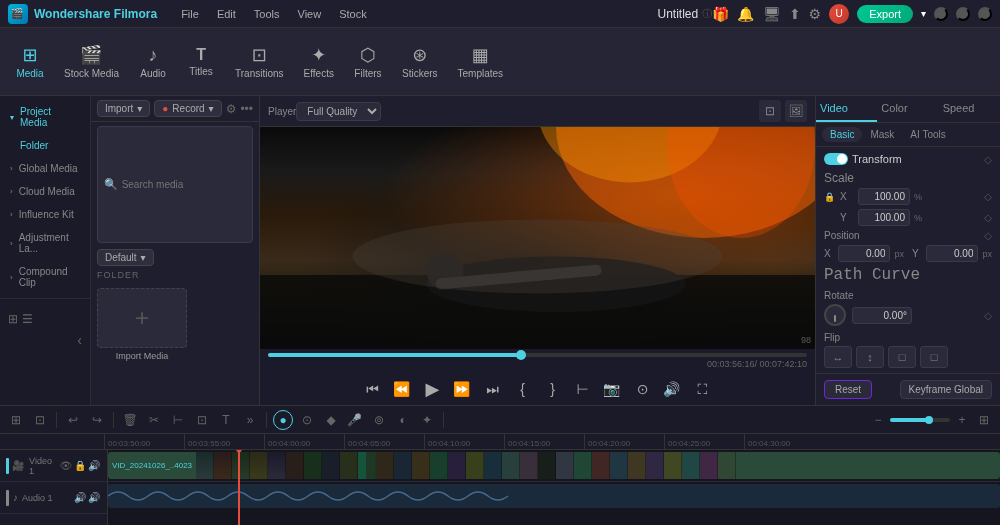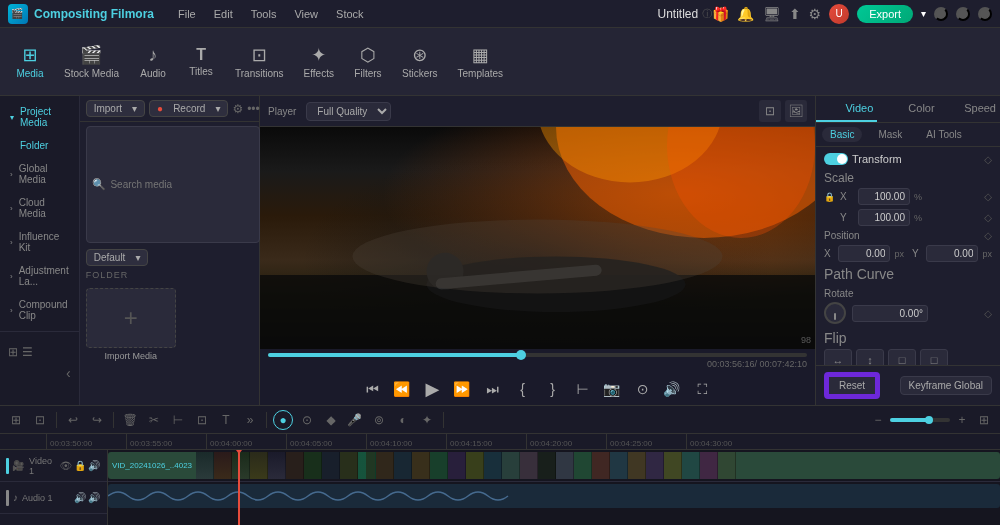--- a/index.html
+++ b/index.html
@@ -174,21 +174,21 @@
     .btn-sm {
       background: #2e2e3e;
       border: 1px solid #444;
       color: #aaa;
       border-radius: 4px;
       padding: 2px 7px;
       font-size: 10px;
       cursor: pointer;
       display: flex;
       align-items: center;
-      gap: 10px;
+      gap: 4px;
     }
     .search-bar {
       display: flex;
       align-items: center;
       background: #2a2a3a;
       border: 1px solid #3a3a4a;
       border-radius: 4px;
       padding: 2px 6px;
       gap: 4px;
       flex: 1;
@@ -289,21 +289,21 @@
       background: #111;
       display: flex;
       flex-direction: column;
     }
     .player-toolbar {
       display: flex;
       align-items: center;
       padding: 4px 8px;
       background: #1e1e2e;
       border-bottom: 1px solid #333;
-      gap: 10px;
+      gap: 0;
     }
     .player-label { font-size: 10px; color: #888; }
     .player-select {
       background: #2a2a3a;
       border: 1px solid #3a3a4a;
       color: #aaa;
       border-radius: 4px;
       padding: 2px 6px;
       font-size: 10px;
     }
@@ -419,35 +419,35 @@
       border-left: 1px solid #333;
       display: flex;
       flex-direction: column;
     }
     .right-tabs {
       display: flex;
       border-bottom: 1px solid #333;
     }
     .right-tab {
       flex: 1;
-      text-align: right;
+      text-align: left;
       padding: 6px 4px;
       font-size: 11px;
       cursor: pointer;
       color: #888;
       border-bottom: 2px solid transparent;
     }
     .right-tab.active {
       color: #4dd0e1;
       border-bottom-color: #4dd0e1;
     }
     .right-subtabs {
       display: flex;
       padding: 4px 6px;
-      gap: 8px;
+      gap: 0;
       border-bottom: 1px solid #333;
       align-items: flex-end;
     }
     .right-subtab {
       padding: 2px 8px;
       border-radius: 10px;
       font-size: 10px;
       cursor: pointer;
       color: #888;
     }
@@ -589,21 +589,21 @@
     }
     .right-bottom {
       display: flex;
       align-items: center;
       justify-content: space-between;
       padding: 6px 8px;
       border-top: 1px solid #333;
     }
     .reset-btn {
       background: #2a2a3a;
-      border: 5px solid #6d28d9;
+      border: 1px solid #6d28d9;
       color: #aaa;
       border-radius: 4px;
       padding: 3px 10px;
       font-size: 10px;
       cursor: pointer;
     }
     .keyframe-btn {
       background: #2a2a3a;
       border: 1px solid #3a3a4a;
       color: #aaa;
@@ -672,21 +672,21 @@
       top: -2px;
       left: 65%;
       transform: translateX(-50%);
     }
     .timeline-ruler {
       height: 16px;
       background: #1a1a28;
       border-bottom: 1px solid #333;
       display: flex;
       align-items: center;
-      padding-left: 46px;
+      padding-left: 104px;
       overflow: hidden;
     }
     .ruler-ticks {
       display: flex;
       align-items: center;
       flex: 1;
     }
     .ruler-tick {
       font-size: 8px;
       color: #555;
@@ -813,21 +813,21 @@
     .film-frame:nth-child(odd) { background: rgba(60,80,60,0.6); }
     .film-frame:nth-child(even) { background: rgba(40,60,50,0.6); }
     .film-frame:nth-child(3n) { background: rgba(80,100,80,0.5); }
   </style>
 </head>
 <body>
 
 <div class="top-bar">
   <div class="app-logo">
     <div class="logo-icon">🎬</div>
-    <span>Compositing Filmora</span>
+    <span>Wondershare Filmora</span>
   </div>
   <div class="menu-items">
     <span class="menu-item">File</span>
     <span class="menu-item">Edit</span>
     <span class="menu-item">Tools</span>
     <span class="menu-item">View</span>
     <span class="menu-item">Stock</span>
   </div>
   <div class="title-area">
     <span>Untitled</span>
@@ -1081,31 +1081,31 @@
         <div class="prop-row">
           <span class="prop-label">X</span>
           <input class="prop-input" type="text" value="0.00" style="">
           <span class="prop-unit">px</span>
           <span class="prop-label" style="margin-left:4px;">Y</span>
           <input class="prop-input" type="text" value="0.00" style="">
           <span class="prop-unit">px</span>
         </div>
 
         <div class="prop-path-curve">
-          <span style="font-size:14px;color:#888;">Path Curve</span>
+          <span style="font-size:16px;color:#888;font-family:Liberation Mono, monospace;">Path Curve</span>
         </div>
 
         <div style="font-size:10px;color:#888;margin-bottom:3px;">Rotate</div>
         <div class="rotate-row">
           <div class="rotate-knob"></div>
-          <input class="prop-input" type="text" value="0.00°" style="width: 76px;">
+          <input class="prop-input" type="text" value="0.00°" style="width: 60px;">
           <span class="prop-diamond">◇</span>
         </div>
 
-        <div style="font-size:14px;color:#888;margin-bottom:3px;">Flip</div>
+        <div style="font-size:10px;color:#888;margin-bottom:3px;">Flip</div>
         <div class="flip-row">
           <div class="flip-btn">
             <span>↔</span>
           </div>
           <div class="flip-btn">
             <span>↕</span>
           </div>
           <div class="flip-btn">□</div>
           <div class="flip-btn">□</div>
         </div>

